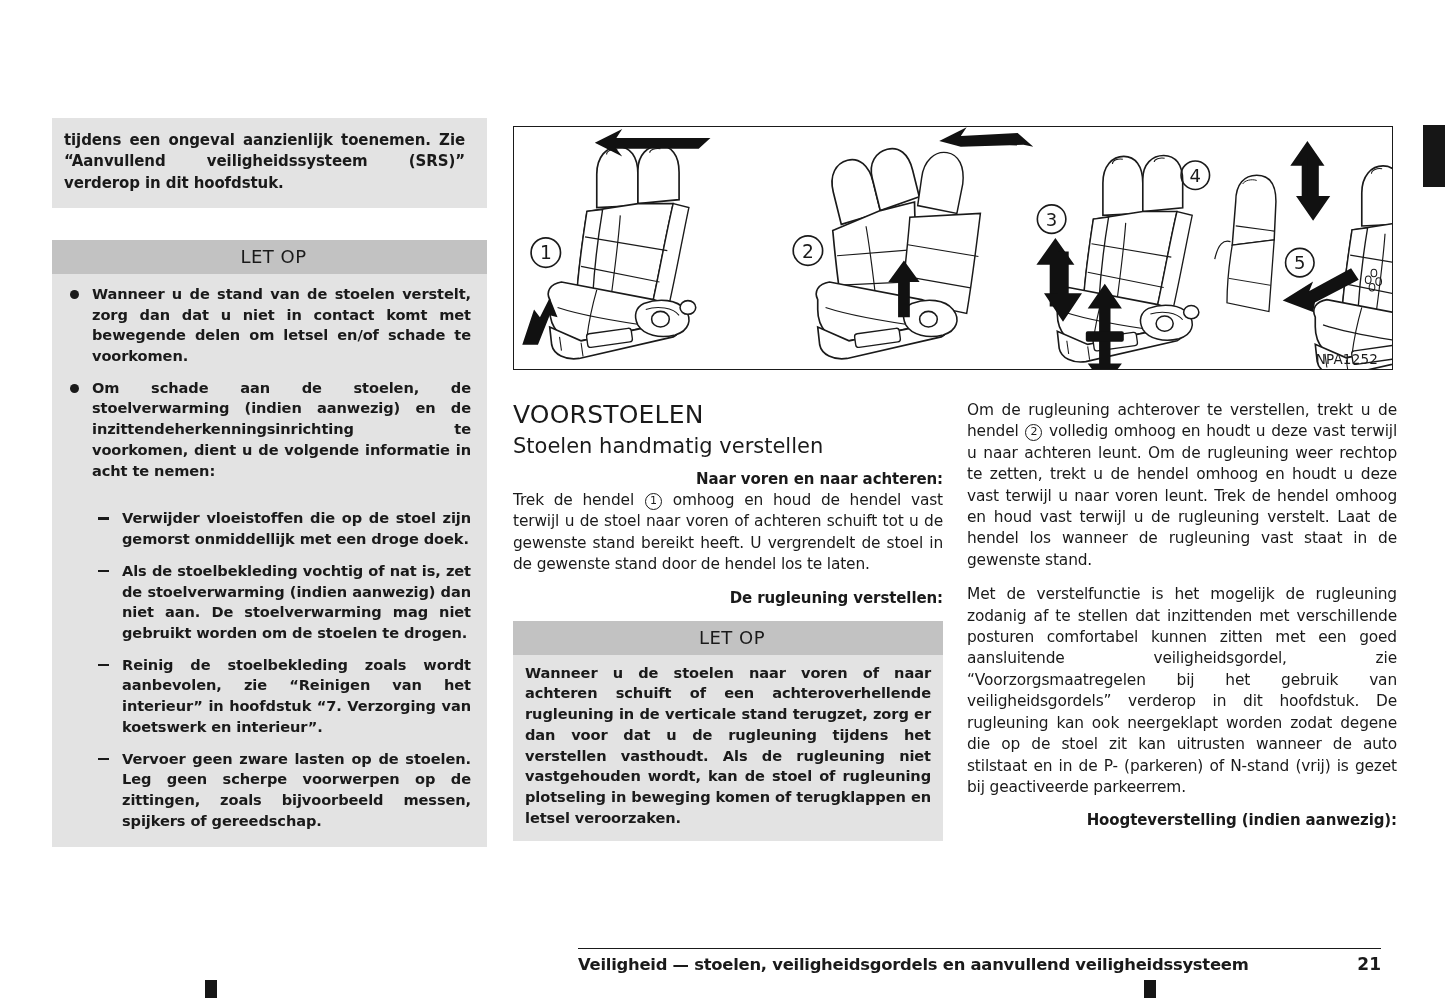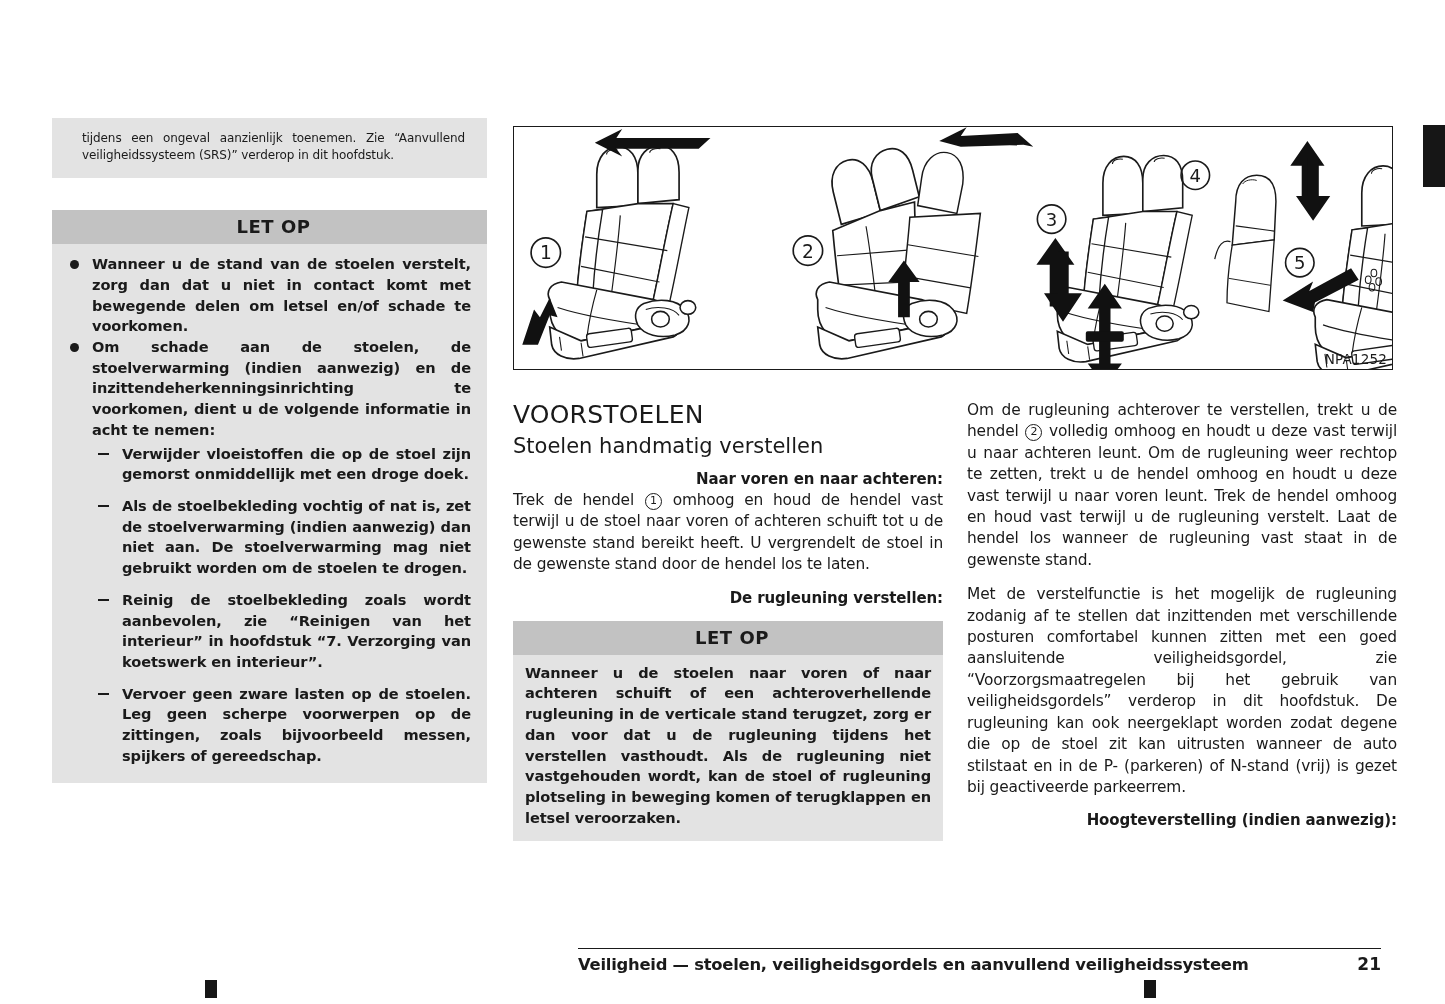--- a/index.html
+++ b/index.html
@@ -38,69 +38,70 @@
 
   
   .col-left {
     position: absolute;
     left: 52px;
     top: 118px;
     width: 435px;
   }
   .grey-para {
     background: #e3e3e3;
-    padding: 12px 22px 14px 30px;
-    font-size: 12px;
-    font-weight: normal;
+    padding: 12px 22px 14px 12px;
+    font-size: 15px;
+    font-weight: bold;
     line-height: 1.42;
     text-align: justify;
     letter-spacing: -0.1px;
   }
 
   .caution-box {
     margin-top: 32px;
     background: #e3e3e3;
   }
   .caution-head {
     background: #c2c2c2;
     text-align: center;
     font-size: 18px;
-    font-weight: bold;
+    font-weight: normal;
     padding: 6px 0 7px 8px;
     letter-spacing: 0.5px;
   }
   .caution-body {
     padding: 10px 16px 16px 14px;
     font-size: 14.6px;
     font-weight: bold;
     line-height: 1.42;
   }
   ul.bullets {
     margin: 0;
     padding: 0;
     list-style: none;
   }
   ul.bullets > li {
     position: relative;
     padding-left: 26px;
+    margin-bottom: 11px;
     text-align: justify;
     letter-spacing: -0.1px;
   }
   ul.bullets > li:last-child { margin-bottom: 0; }
   ul.bullets > li > .dot {
     position: absolute;
     left: 4px;
     top: 6px;
     width: 9px;
     height: 9px;
     border-radius: 50%;
     background: #1a1a1a;
   }
   ul.dashes {
-    margin: 3px 0 0 0;
+    margin: 27px 0 0 0;
     padding: 0;
     list-style: none;
   }
   ul.dashes > li {
     position: relative;
     padding-left: 30px;
     margin-bottom: 11px;
     text-align: justify;
     letter-spacing: -0.1px;
   }
@@ -122,21 +123,21 @@
     width: 880px;
     height: 244px;
     border: 1.6px solid #1a1a1a;
     background: #ffffff;
     box-sizing: border-box;
     overflow: hidden;
   }
   .figure svg { display: block; }
   .fig-code {
     position: absolute;
-    right: 5px;
+    right: 14px;
     bottom: 2px;
     font-size: 13.5px;
     color: #1a1a1a;
     letter-spacing: 0.2px;
   }
 
   
   .col-mid {
     position: absolute;
     left: 513px;

